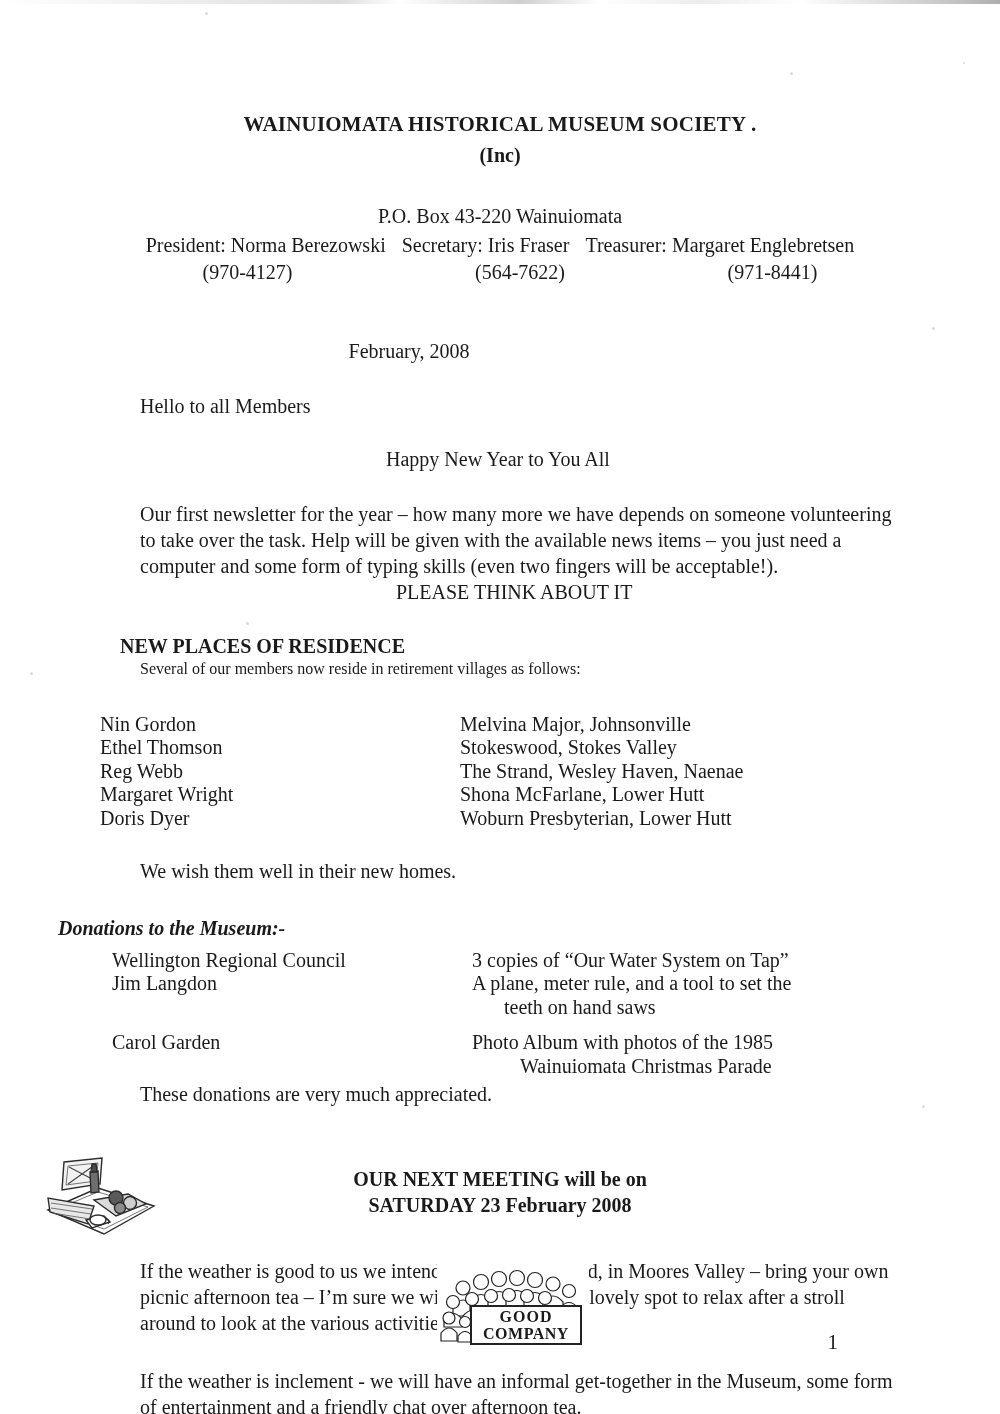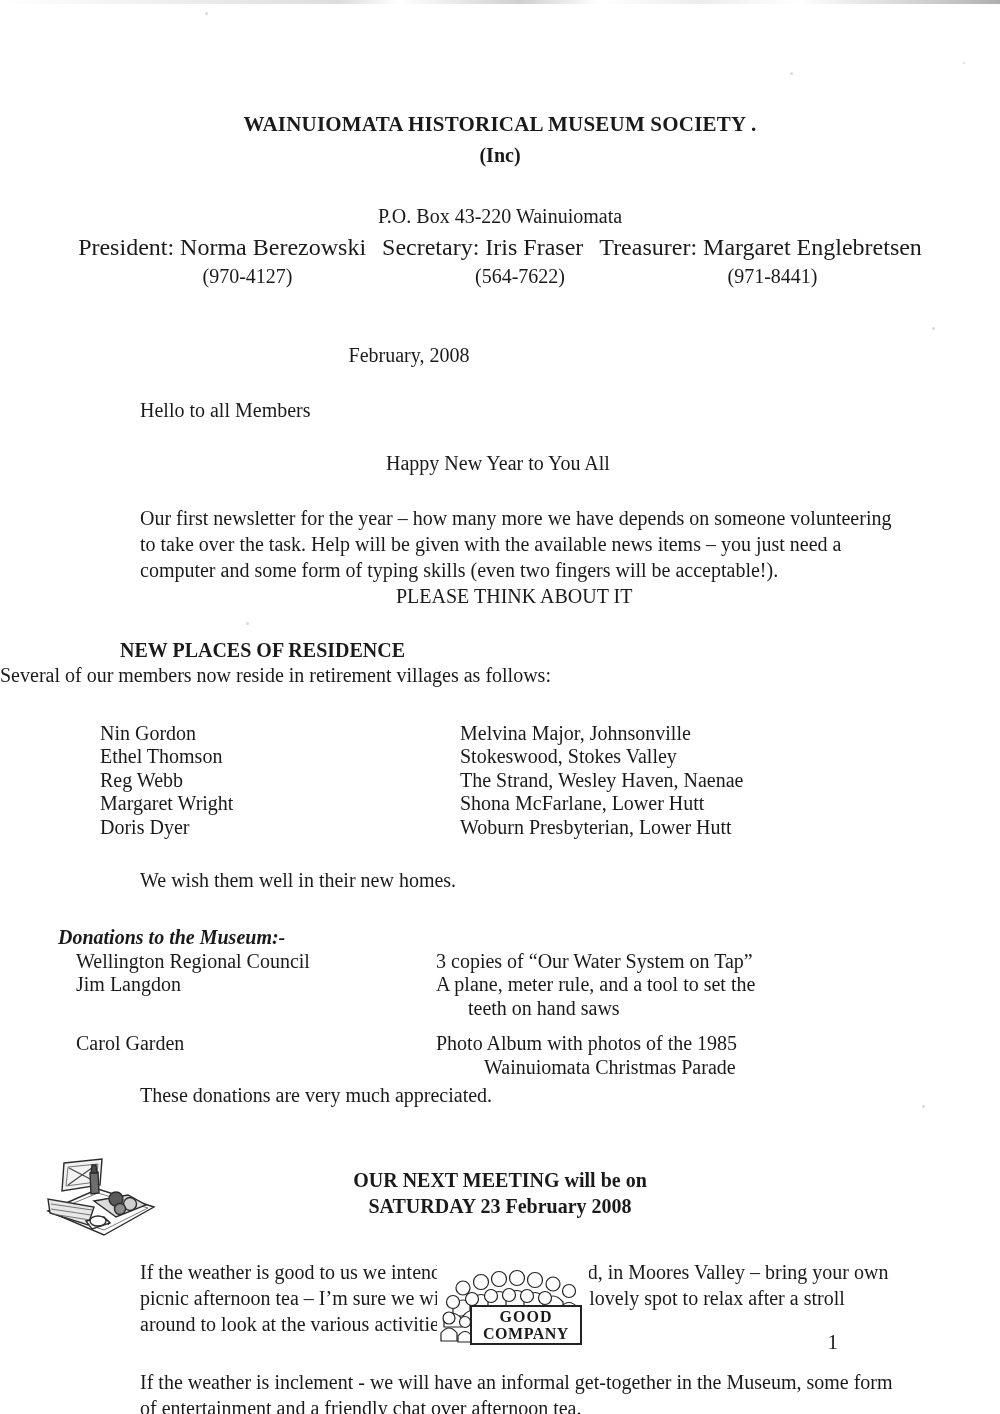--- a/index.html
+++ b/index.html
@@ -53,21 +53,21 @@
   .org-inc {
     font-weight: bold;
     font-size: 20px;
     margin-top: 7px;
   }
   .pobox {
     font-size: 20px;
     margin-top: 38px;
   }
   .officers {
-    font-size: 24px;
+    font-size: 20px;
     margin-top: 6px;
   }
   .officers .gap { display: inline-block; width: 16px; }
   .phones {
     font-size: 20px;
     margin-top: 4px;
   }
   .phones .ph {
     display: inline-block;
     text-align: center;
@@ -106,21 +106,22 @@
     line-height: 1.30;
   }
 
   .section-head {
     font-size: 20px;
     font-weight: bold;
     padding-left: 120px;
     margin-top: 30px;
   }
   .section-sub {
-    font-size: 20px;
+    font-size: 16px;
+    padding-left: 140px;
     margin-top: 2px;
   }
 
   .two-col {
     padding-left: 100px;
     margin-top: 35px;
   }
   .two-col .row {
     display: flex;
     font-size: 20px;
@@ -135,21 +136,21 @@
   }
   .mt-wish { margin-top: 30px; }
 
   .donations-head {
     font-size: 20px;
     font-weight: bold;
     font-style: italic;
     padding-left: 58px;
     margin-top: 34px;
   }
-  .don-list { padding-left: 76px; margin-top: 1px; font-family: Liberation Serif, serif; }
+  .don-list { padding-left: 112px; margin-top: 9px; font-family: Liberation Serif, serif; }
   .don-row {
     display: flex;
     font-size: 20px;
     line-height: 1.17;
   }
   .don-row .left-cell { width: 360px; flex: none; }
   .don-row .right-cell { flex: 1; }
   .don-cont { padding-left: 32px; }
   .don-cont2 { padding-left: 48px; }
   .don-spacer { height: 12px; }

